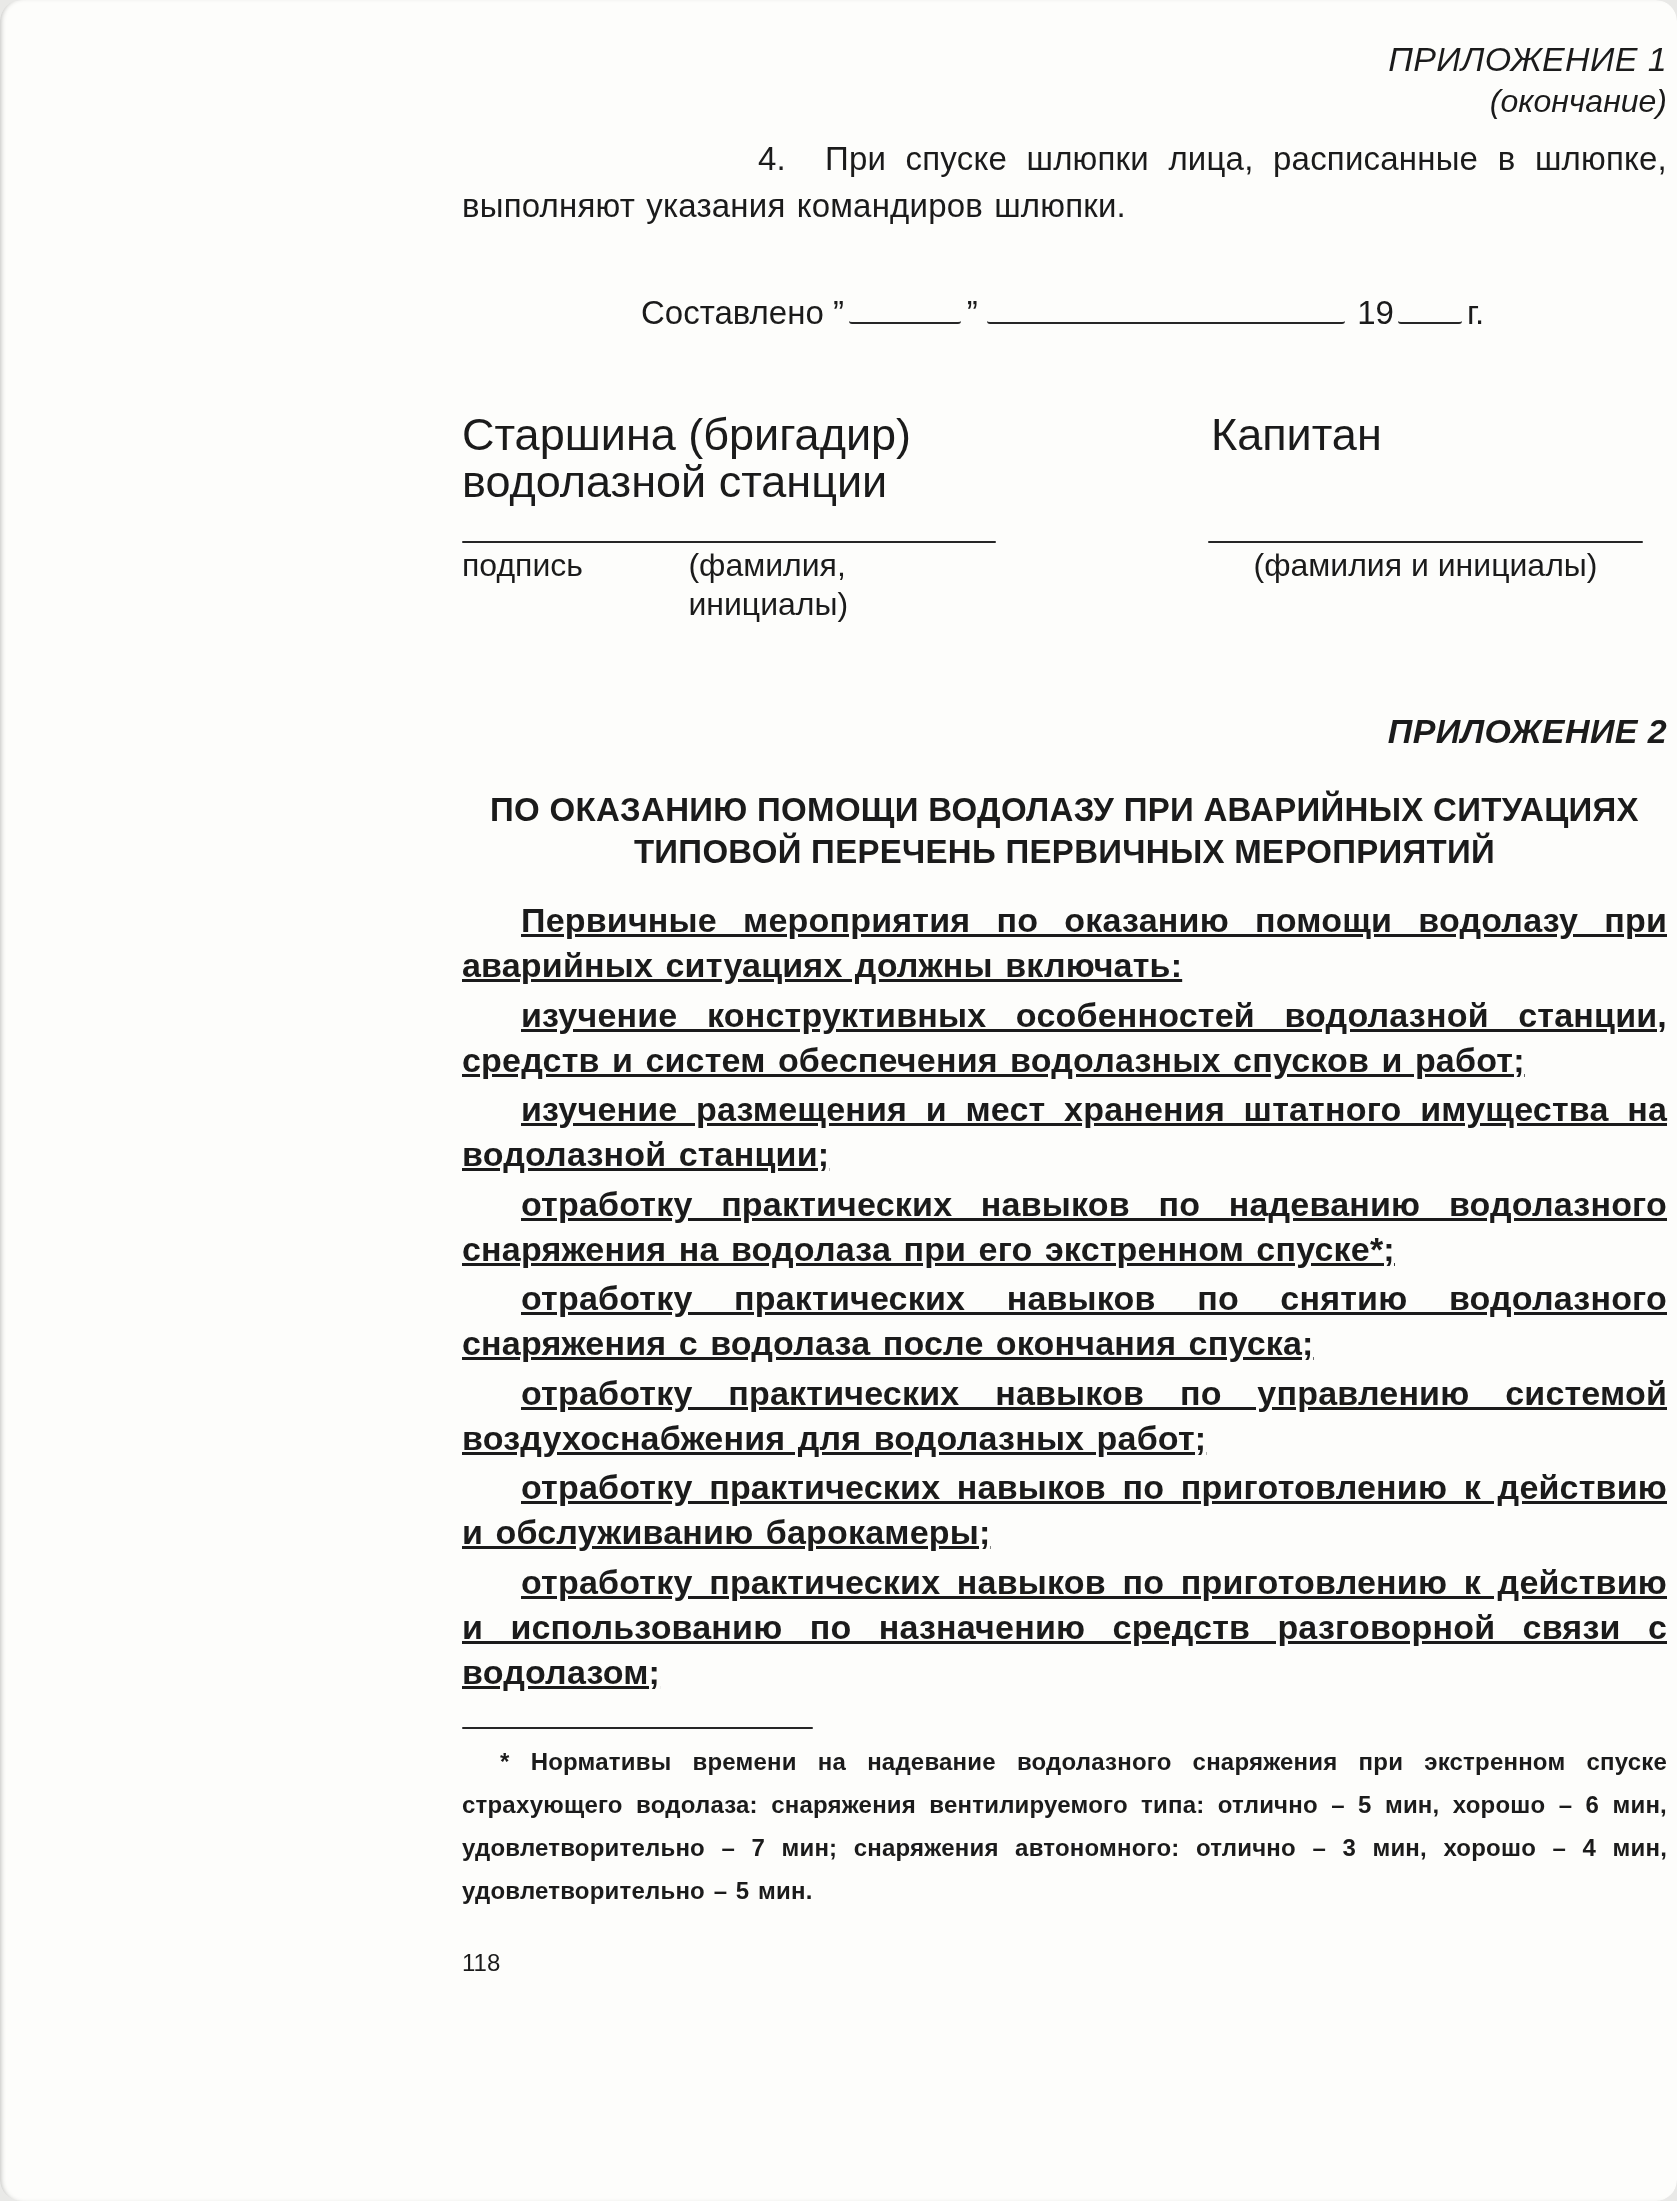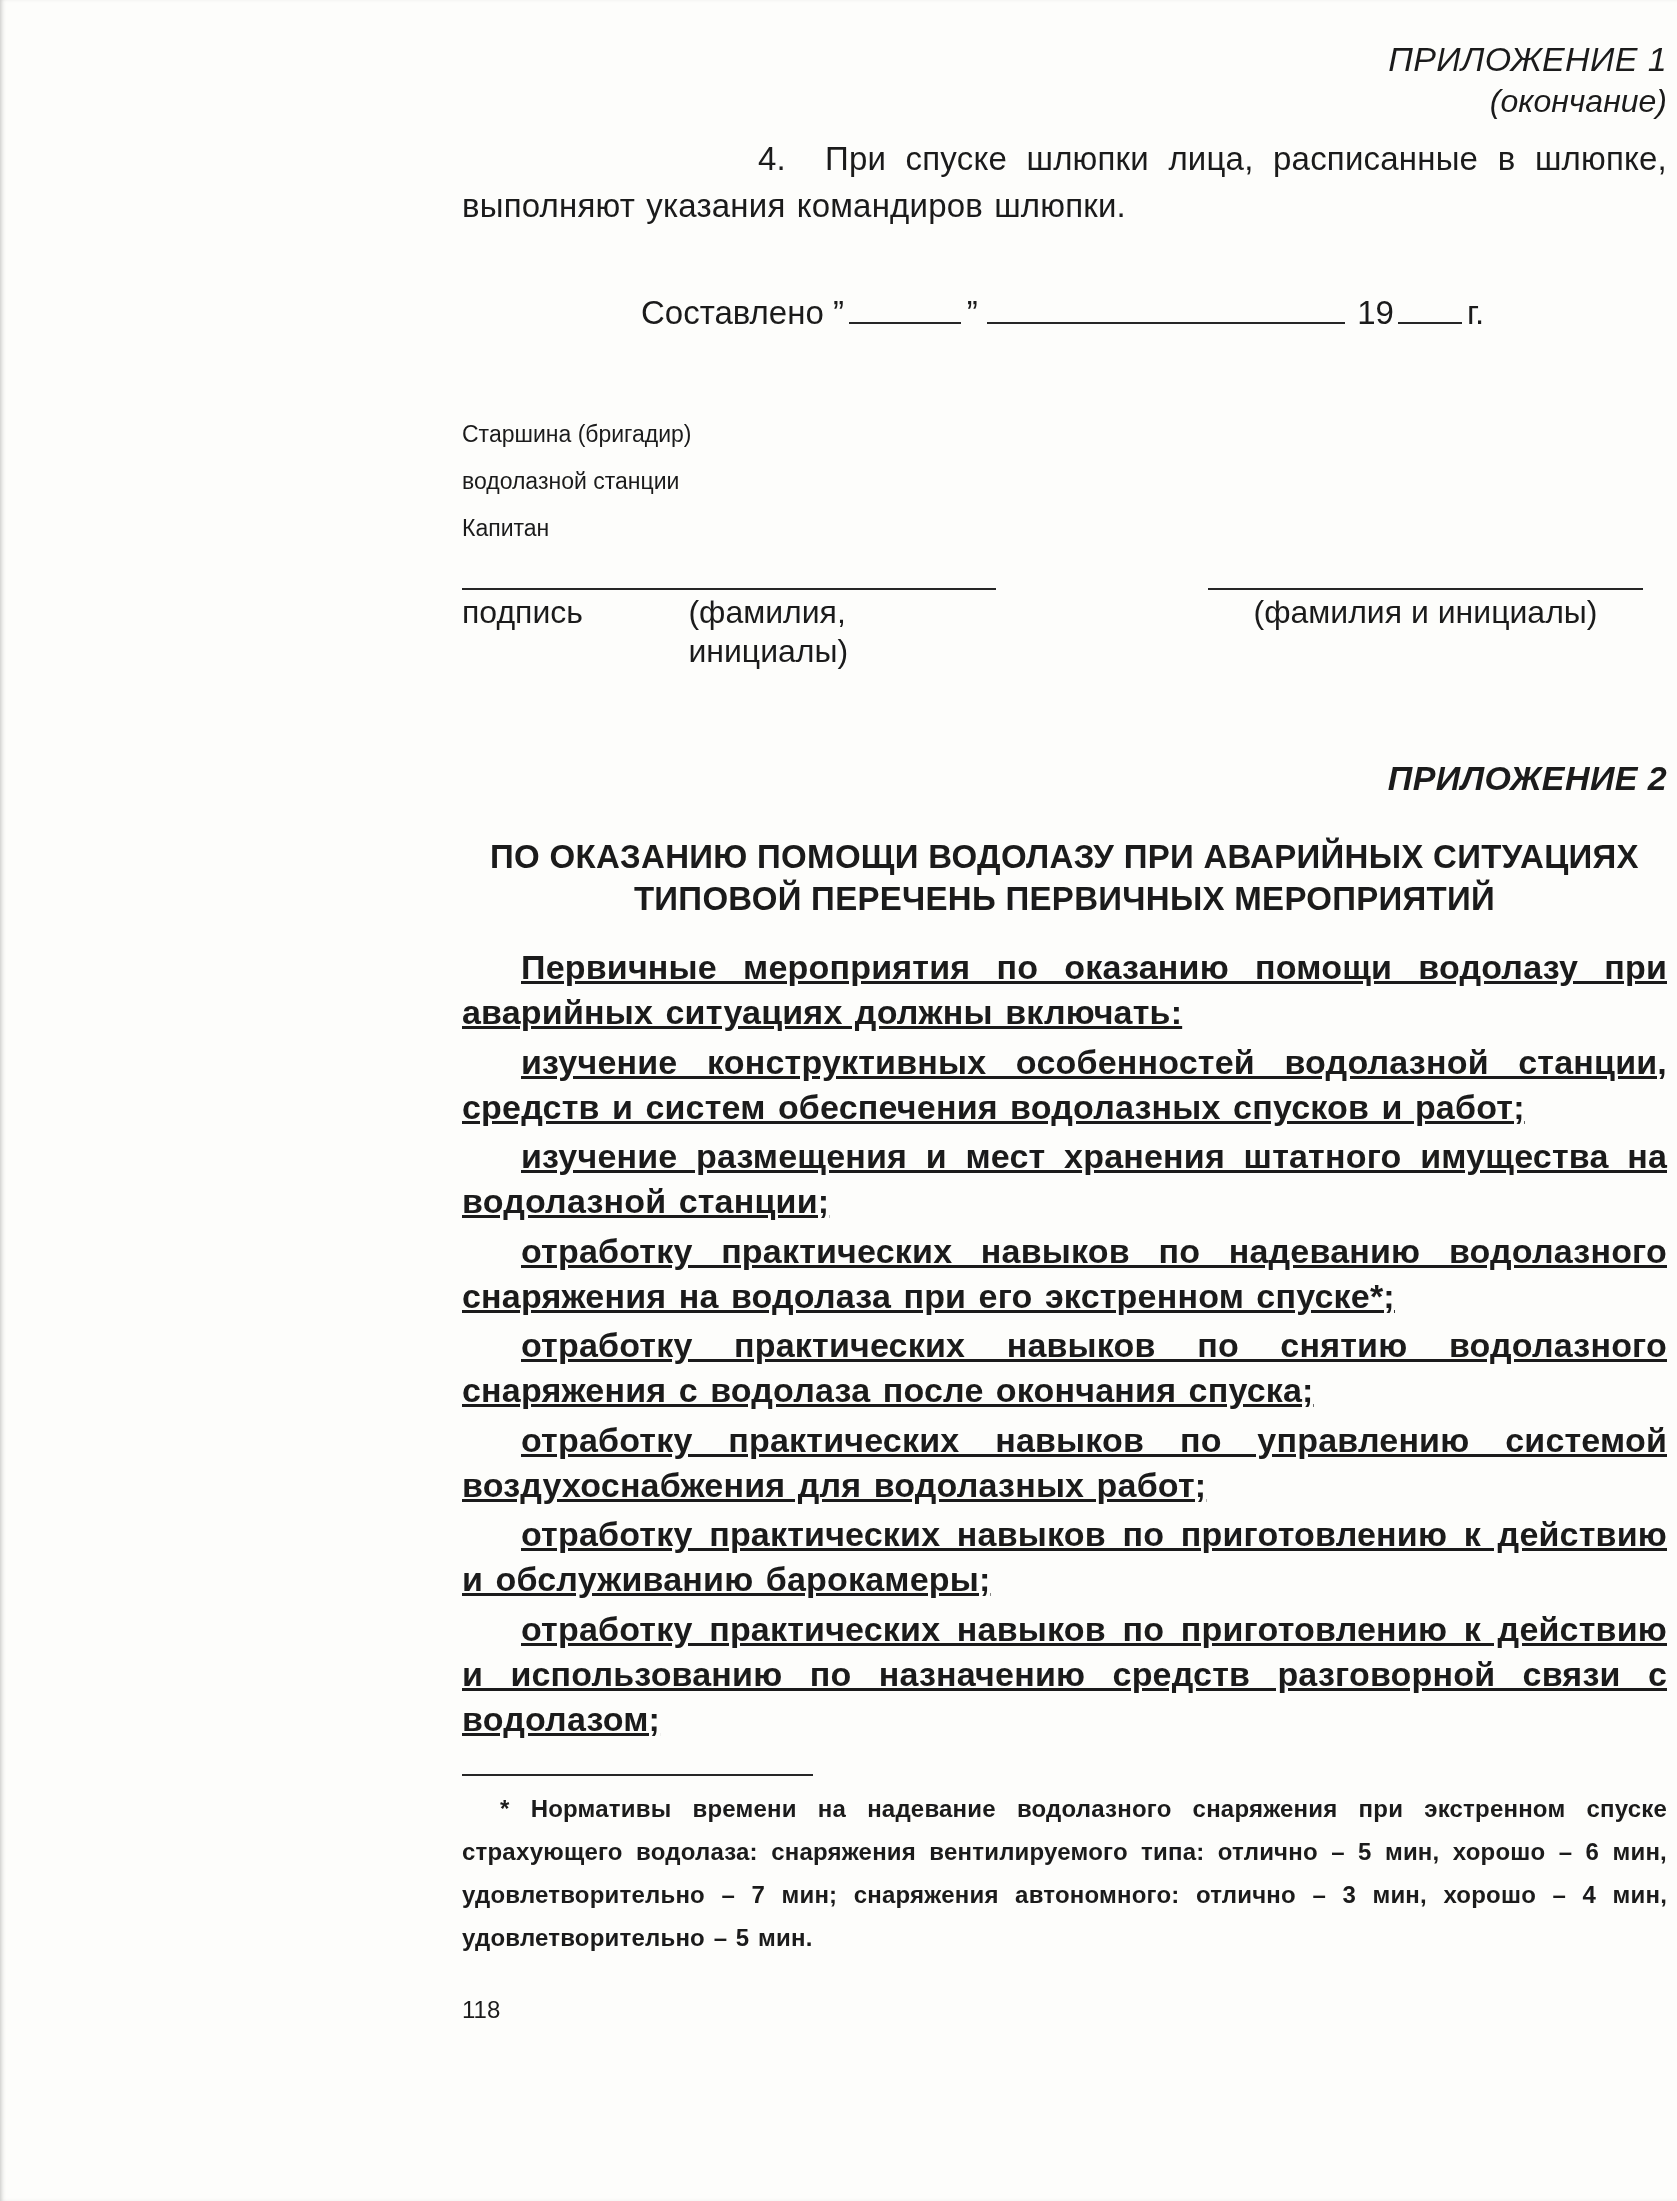--- a/index.html
+++ b/index.html
@@ -1,15 +1,15 @@
 <!DOCTYPE html>
 <html style="font-size:14.3px"><head>
 <meta charset="utf-8">
 <style>
-  * { box-sizing: border-box; }
+  * { box-sizing: border-box; border-radius: 21px; }
   html, body { margin: 0; padding: 0; }
   body {
     width: 1677px; height: 2201px;
     background: #e9e9e7;
     font-family: "Liberation Sans", sans-serif;
     color: #1b1b1b;
   }
   .page {
     position: relative;
     width: 1677px; height: 2201px;
@@ -46,21 +46,21 @@
   }
   .blank {
     display: inline-block; height: 5.4px;
     border-bottom: 2.7px solid #262626;
   }
   .blank-day   { width: 112px; margin: 0 5.4px; }
   .blank-month { width: 358px; margin: 0 12.5px 0 9px; }
   .blank-year  { width: 64px;  margin: 0 5.4px 0 3.6px; }
 
   
-  .sig-roles { display: flex; margin-top: 75px; font-size: 23px; line-height: 47px; flex-direction: column; }
+  .sig-roles { display: flex; margin-top: 75px; font-size: 45px; line-height: 47px; }
   .sig-left  { width: 749px; }
   .sig-right { flex: 1; }
 
   
   .sig-rules { display: flex; margin-top: 36px; }
   .rule { border-top: 2.7px solid #262626; height: 0; }
   .left-rule  { width: 534px; }
   .right-rule { margin-left: 212px; width: 435px; }
   .sig-caps { display: flex; margin-top: 3.6px; font-size: 32px; line-height: 39px; }
   .cap-left  { width: 534px; display: flex; }

